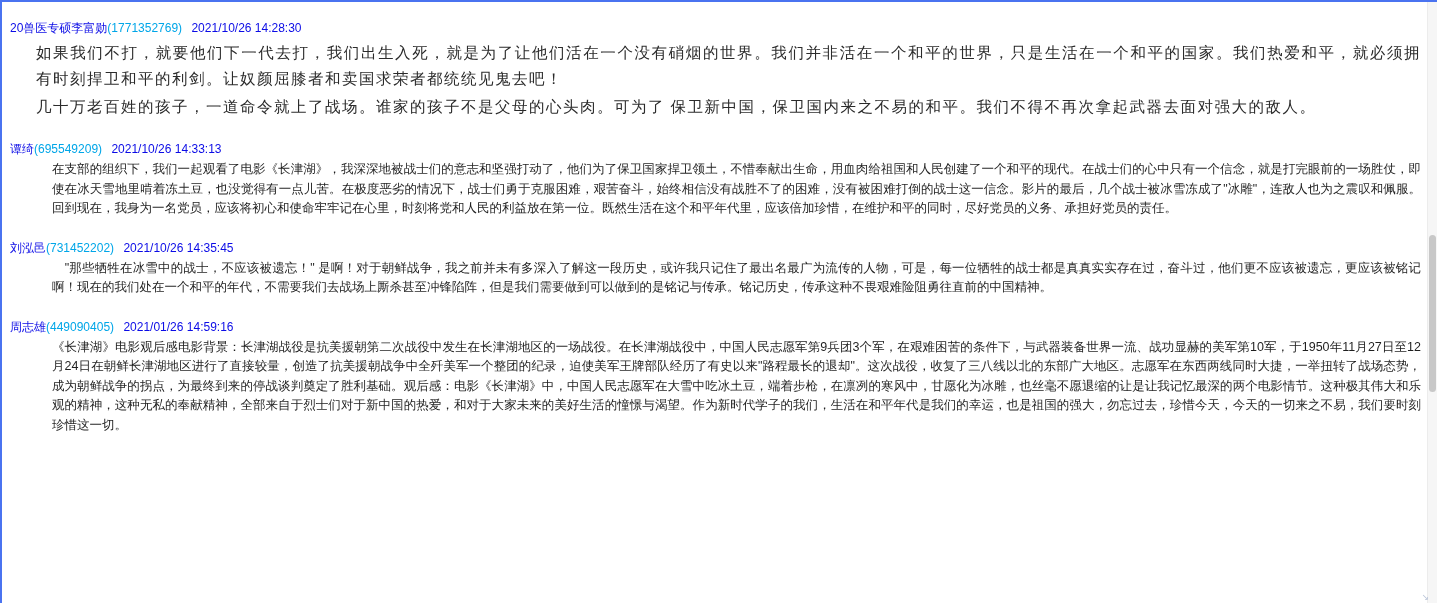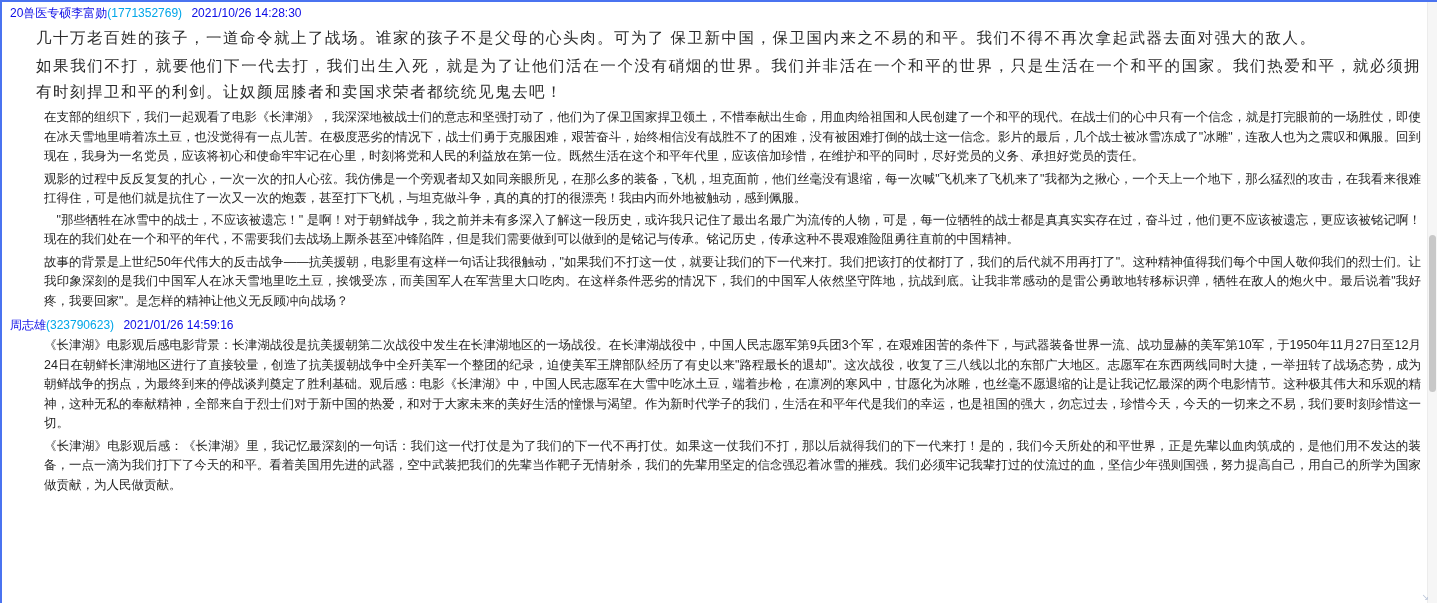--- a/index.html
+++ b/index.html
@@ -11,34 +11,34 @@
     box-sizing: border-box;
     border-left: 2px solid #4a73f0;
     border-top: 2px solid #4a73f0;
     font-family: "Liberation Sans", sans-serif;
   }
   .chat-log { width: 100%; height: 100%; }
   .post { margin: 0 0 3px 0; }
   .post-header {
     font-size: 12px;
     line-height: 16px;
-    padding: 3px 0 2px 8px;
+    padding: 18px 0 2px 8px;
     white-space: nowrap;
   }
   .author { color: #0b0be6; cursor: pointer; }
   .uid    { color: #00a6e8; }
   .time   { color: #0b0be6; margin-left: 6px; }
   .post-body {
     padding: 0 16px 0 34px;
     font-size: 12.5px;
     line-height: 19.5px;
     color: #1f1f1f;
     font-family: "Liberation Sans", sans-serif;
   }
-  .post-body p { margin: 1px 0 2px 8px; text-align: justify; }
+  .post-body p { margin: 1px 0 2px 16px; text-align: justify; }
   .post-body.script {
     font-family: "Liberation Serif", serif;
     font-size: 15.5px;
     line-height: 26px;
     letter-spacing: 1.5px;
     color: #2b2b2b;
   }
   .post-body.script p { margin: 2px 0; }
   
   .scrollbar-track {
@@ -64,58 +64,61 @@
 </head>
 <body>
 
 <div class="chat-log">
   <div class="post">
     <div class="post-header">
       <span class="author">20兽医专硕李富勋</span><span class="uid">(1771352769)</span>
       <span class="time">2021/10/26 14:28:30</span>
     </div>
     <div class="post-body script">
+        <p>如果我们不打，就要他们下一代去打，我们出生入死，就是为了让他们活在一个没有硝烟的世界。我们并非活在一个和平的世界，只是生活在一个和平的国家。我们热爱和平，就必须拥有时刻捍卫和平的利剑。让奴颜屈膝者和卖国求荣者都统统见鬼去吧！</p>
         <p>几十万老百姓的孩子，一道命令就上了战场。谁家的孩子不是父母的心头肉。可为了 保卫新中国，保卫国内来之不易的和平。我们不得不再次拿起武器去面对强大的敌人。</p>
-        <p>如果我们不打，就要他们下一代去打，我们出生入死，就是为了让他们活在一个没有硝烟的世界。我们并非活在一个和平的世界，只是生活在一个和平的国家。我们热爱和平，就必须拥有时刻捍卫和平的利剑。让奴颜屈膝者和卖国求荣者都统统见鬼去吧！</p>
       </div>
   </div>
 
   <div class="post">
+    <div class="post-header">
+      <span class="author">谭绮</span><span class="uid">(695549209)</span>
+      <span class="time">2021/10/26 14:33:13</span>
+    </div>
     <div class="post-body">
         <p>在支部的组织下，我们一起观看了电影《长津湖》，我深深地被战士们的意志和坚强打动了，他们为了保卫国家捍卫领土，不惜奉献出生命，用血肉给祖国和人民创建了一个和平的现代。在战士们的心中只有一个信念，就是打完眼前的一场胜仗，即使在冰天雪地里啃着冻土豆，也没觉得有一点儿苦。在极度恶劣的情况下，战士们勇于克服困难，艰苦奋斗，始终相信没有战胜不了的困难，没有被困难打倒的战士这一信念。影片的最后，几个战士被冰雪冻成了"冰雕"，连敌人也为之震叹和佩服。回到现在，我身为一名党员，应该将初心和使命牢牢记在心里，时刻将党和人民的利益放在第一位。既然生活在这个和平年代里，应该倍加珍惜，在维护和平的同时，尽好党员的义务、承担好党员的责任。</p>
       </div>
   </div>
 
   <div class="post">
+    <div class="post-header">
+      <span class="author">刘泓邑</span><span class="uid">(731452202)</span>
+      <span class="time">2021/10/26 14:35:45</span>
+    </div>
     <div class="post-body">
-        <p>观影的过程中反反复复的扎心，一次一次的扣人心弦。我仿佛是一个旁观者却又如同亲眼所见，在那么多的装备，飞机，坦克面前，他们丝毫没有退缩，每一次喊"飞机来了飞机来了"我都为之揪心，一个天上一个地下，那么猛烈的攻击，在我看来很难扛得住，可是他们就是抗住了一次又一次的炮轰，甚至打下飞机，与坦克做斗争，真的真的打的很漂亮！我由内而外地被触动，感到佩服。</p>
         <p>　"那些牺牲在冰雪中的战士，不应该被遗忘！" 是啊！对于朝鲜战争，我之前并未有多深入了解这一段历史，或许我只记住了最出名最广为流传的人物，可是，每一位牺牲的战士都是真真实实存在过，奋斗过，他们更不应该被遗忘，更应该被铭记啊！现在的我们处在一个和平的年代，不需要我们去战场上厮杀甚至冲锋陷阵，但是我们需要做到可以做到的是铭记与传承。铭记历史，传承这种不畏艰难险阻勇往直前的中国精神。</p>
       </div>
   </div>
 
   <div class="post">
     <div class="post-body">
-        <p>故事的背景是上世纪50年代伟大的反击战争——抗美援朝，电影里有这样一句话让我很触动，"如果我们不打这一仗，就要让我们的下一代来打。我们把该打的仗都打了，我们的后代就不用再打了"。这种精神值得我们每个中国人敬仰我们的烈士们。让我印象深刻的是我们中国军人在冰天雪地里吃土豆，挨饿受冻，而美国军人在军营里大口吃肉。在这样条件恶劣的情况下，我们的中国军人依然坚守阵地，抗战到底。让我非常感动的是雷公勇敢地转移标识弹，牺牲在敌人的炮火中。最后说着"我好疼，我要回家"。是怎样的精神让他义无反顾冲向战场？</p>
       </div>
   </div>
 
   <div class="post">
     <div class="post-header">
-      <span class="author">周志雄</span><span class="uid">(323790623)</span>
+      <span class="author">周志雄</span><span class="uid">(449090405)</span>
       <span class="time">2021/01/26 14:59:16</span>
     </div>
     <div class="post-body">
         <p>《长津湖》电影观后感电影背景：长津湖战役是抗美援朝第二次战役中发生在长津湖地区的一场战役。在长津湖战役中，中国人民志愿军第9兵团3个军，在艰难困苦的条件下，与武器装备世界一流、战功显赫的美军第10军，于1950年11月27日至12月24日在朝鲜长津湖地区进行了直接较量，创造了抗美援朝战争中全歼美军一个整团的纪录，迫使美军王牌部队经历了有史以来"路程最长的退却"。这次战役，收复了三八线以北的东部广大地区。志愿军在东西两线同时大捷，一举扭转了战场态势，成为朝鲜战争的拐点，为最终到来的停战谈判奠定了胜利基础。观后感：电影《长津湖》中，中国人民志愿军在大雪中吃冰土豆，端着步枪，在凛冽的寒风中，甘愿化为冰雕，也丝毫不愿退缩的让是让我记忆最深的两个电影情节。这种极其伟大和乐观的精神，这种无私的奉献精神，全部来自于烈士们对于新中国的热爱，和对于大家未来的美好生活的憧憬与渴望。作为新时代学子的我们，生活在和平年代是我们的幸运，也是祖国的强大，勿忘过去，珍惜今天，今天的一切来之不易，我们要时刻珍惜这一切。</p>
       </div>
   </div>
 
   <div class="post">
-    <div class="post-body">
-        <p>《长津湖》电影观后感：《长津湖》里，我记忆最深刻的一句话：我们这一代打仗是为了我们的下一代不再打仗。如果这一仗我们不打，那以后就得我们的下一代来打！是的，我们今天所处的和平世界，正是先辈以血肉筑成的，是他们用不发达的装备，一点一滴为我们打下了今天的和平。看着美国用先进的武器，空中武装把我们的先辈当作靶子无情射杀，我们的先辈用坚定的信念强忍着冰雪的摧残。我们必须牢记我辈打过的仗流过的血，坚信少年强则国强，努力提高自己，用自己的所学为国家做贡献，为人民做贡献。</p>
-      </div>
   </div>
 
 </div>
 
 <div class="scrollbar-track">
   <div class="scrollbar-thumb"></div>
 </div>
 <div class="corner-mark">↘</div>
 
 </body></html>

